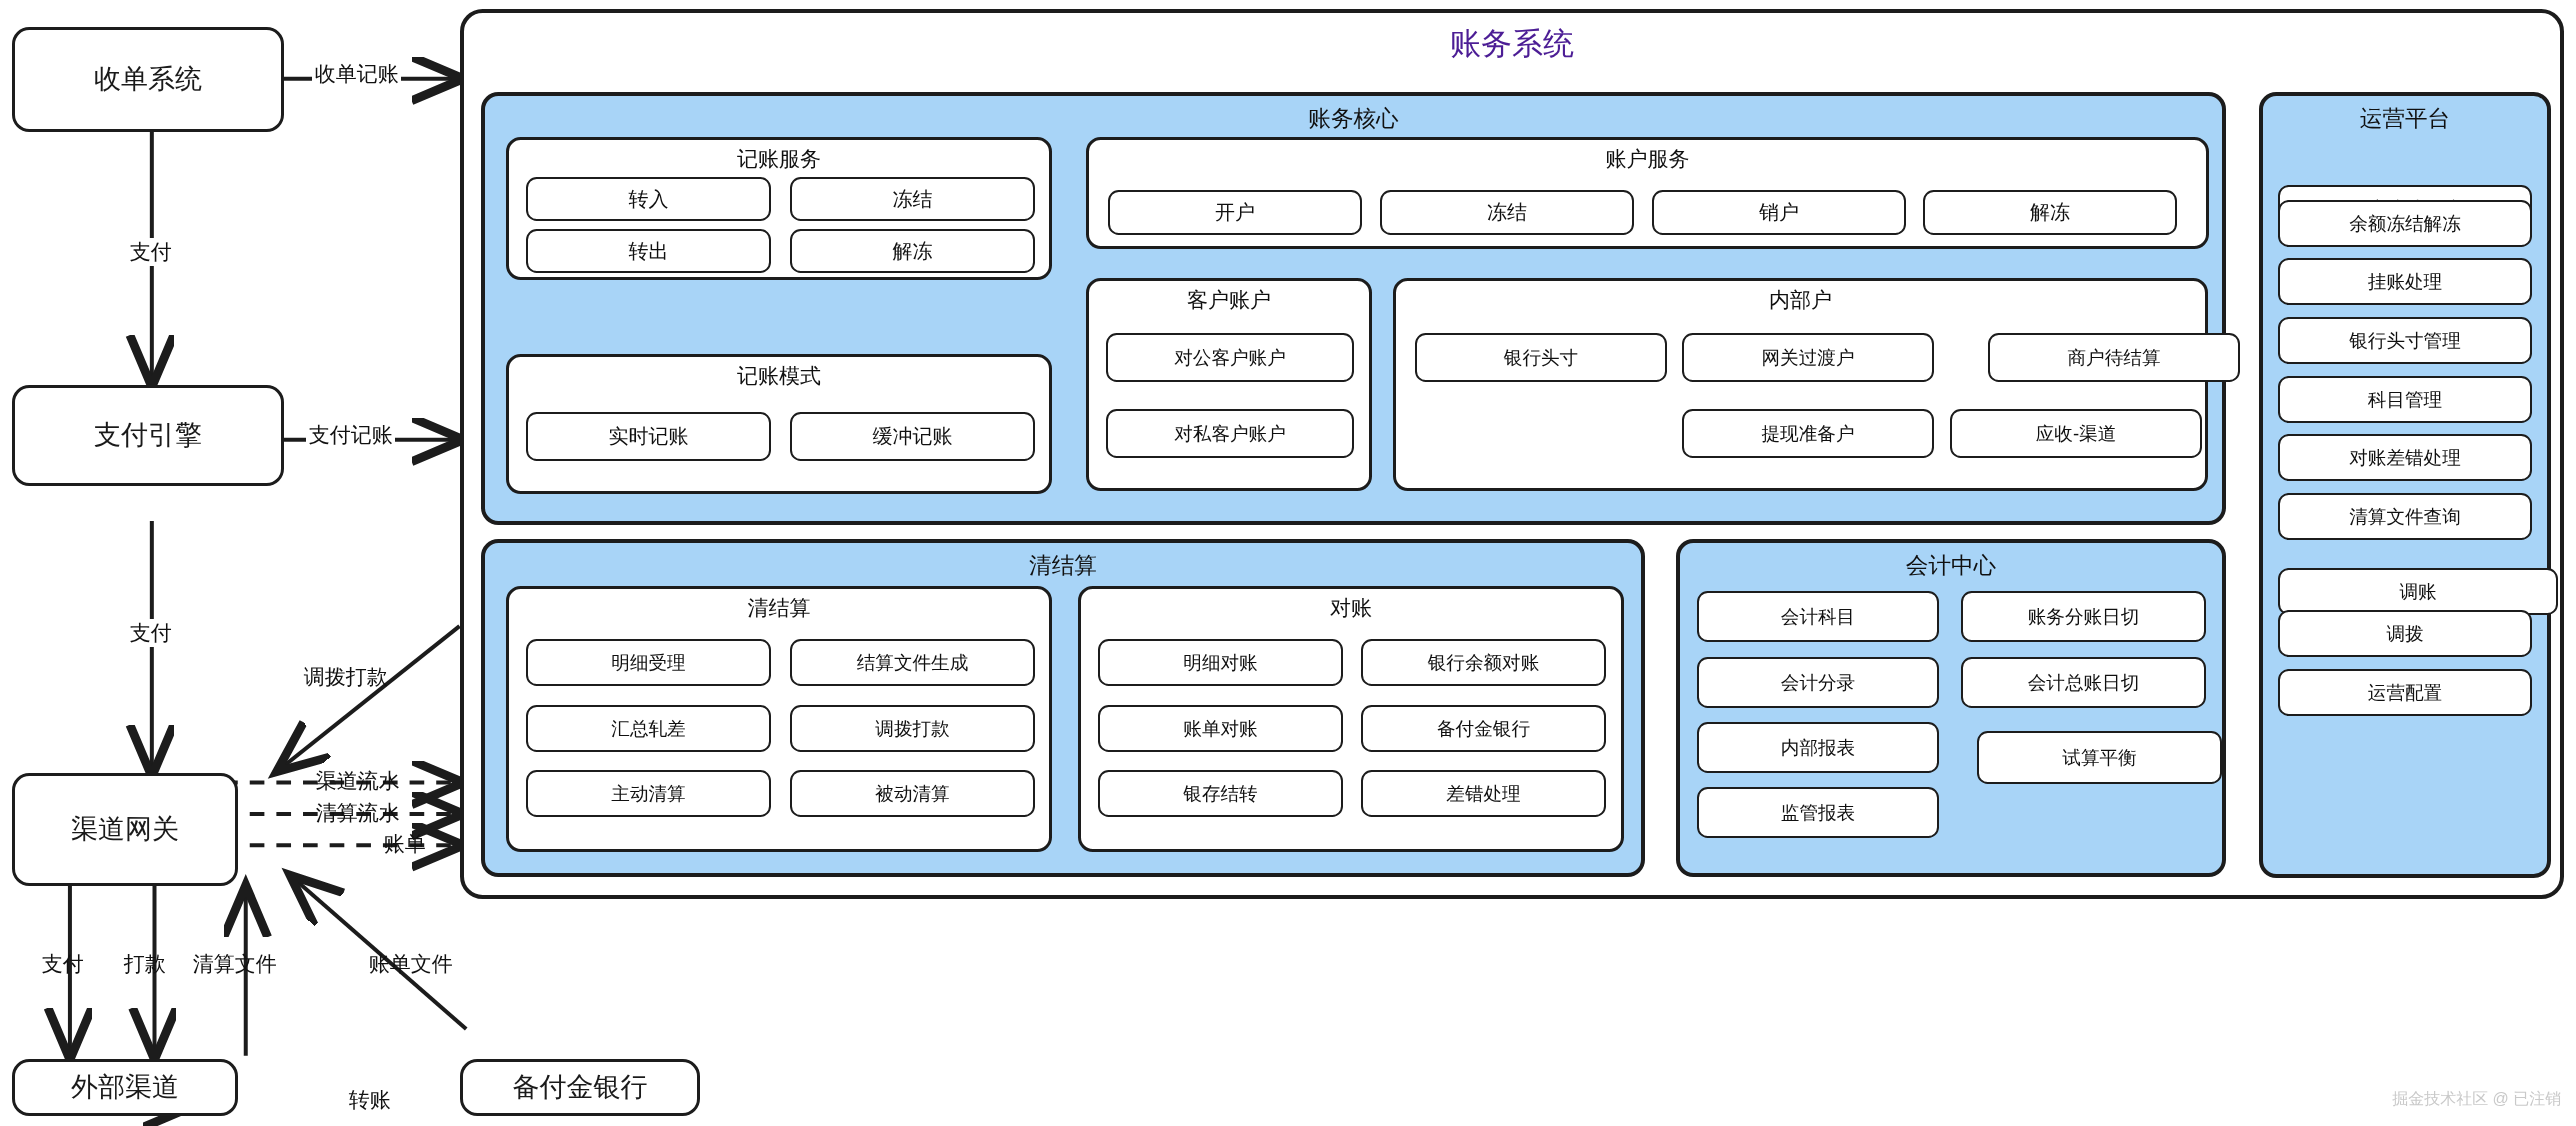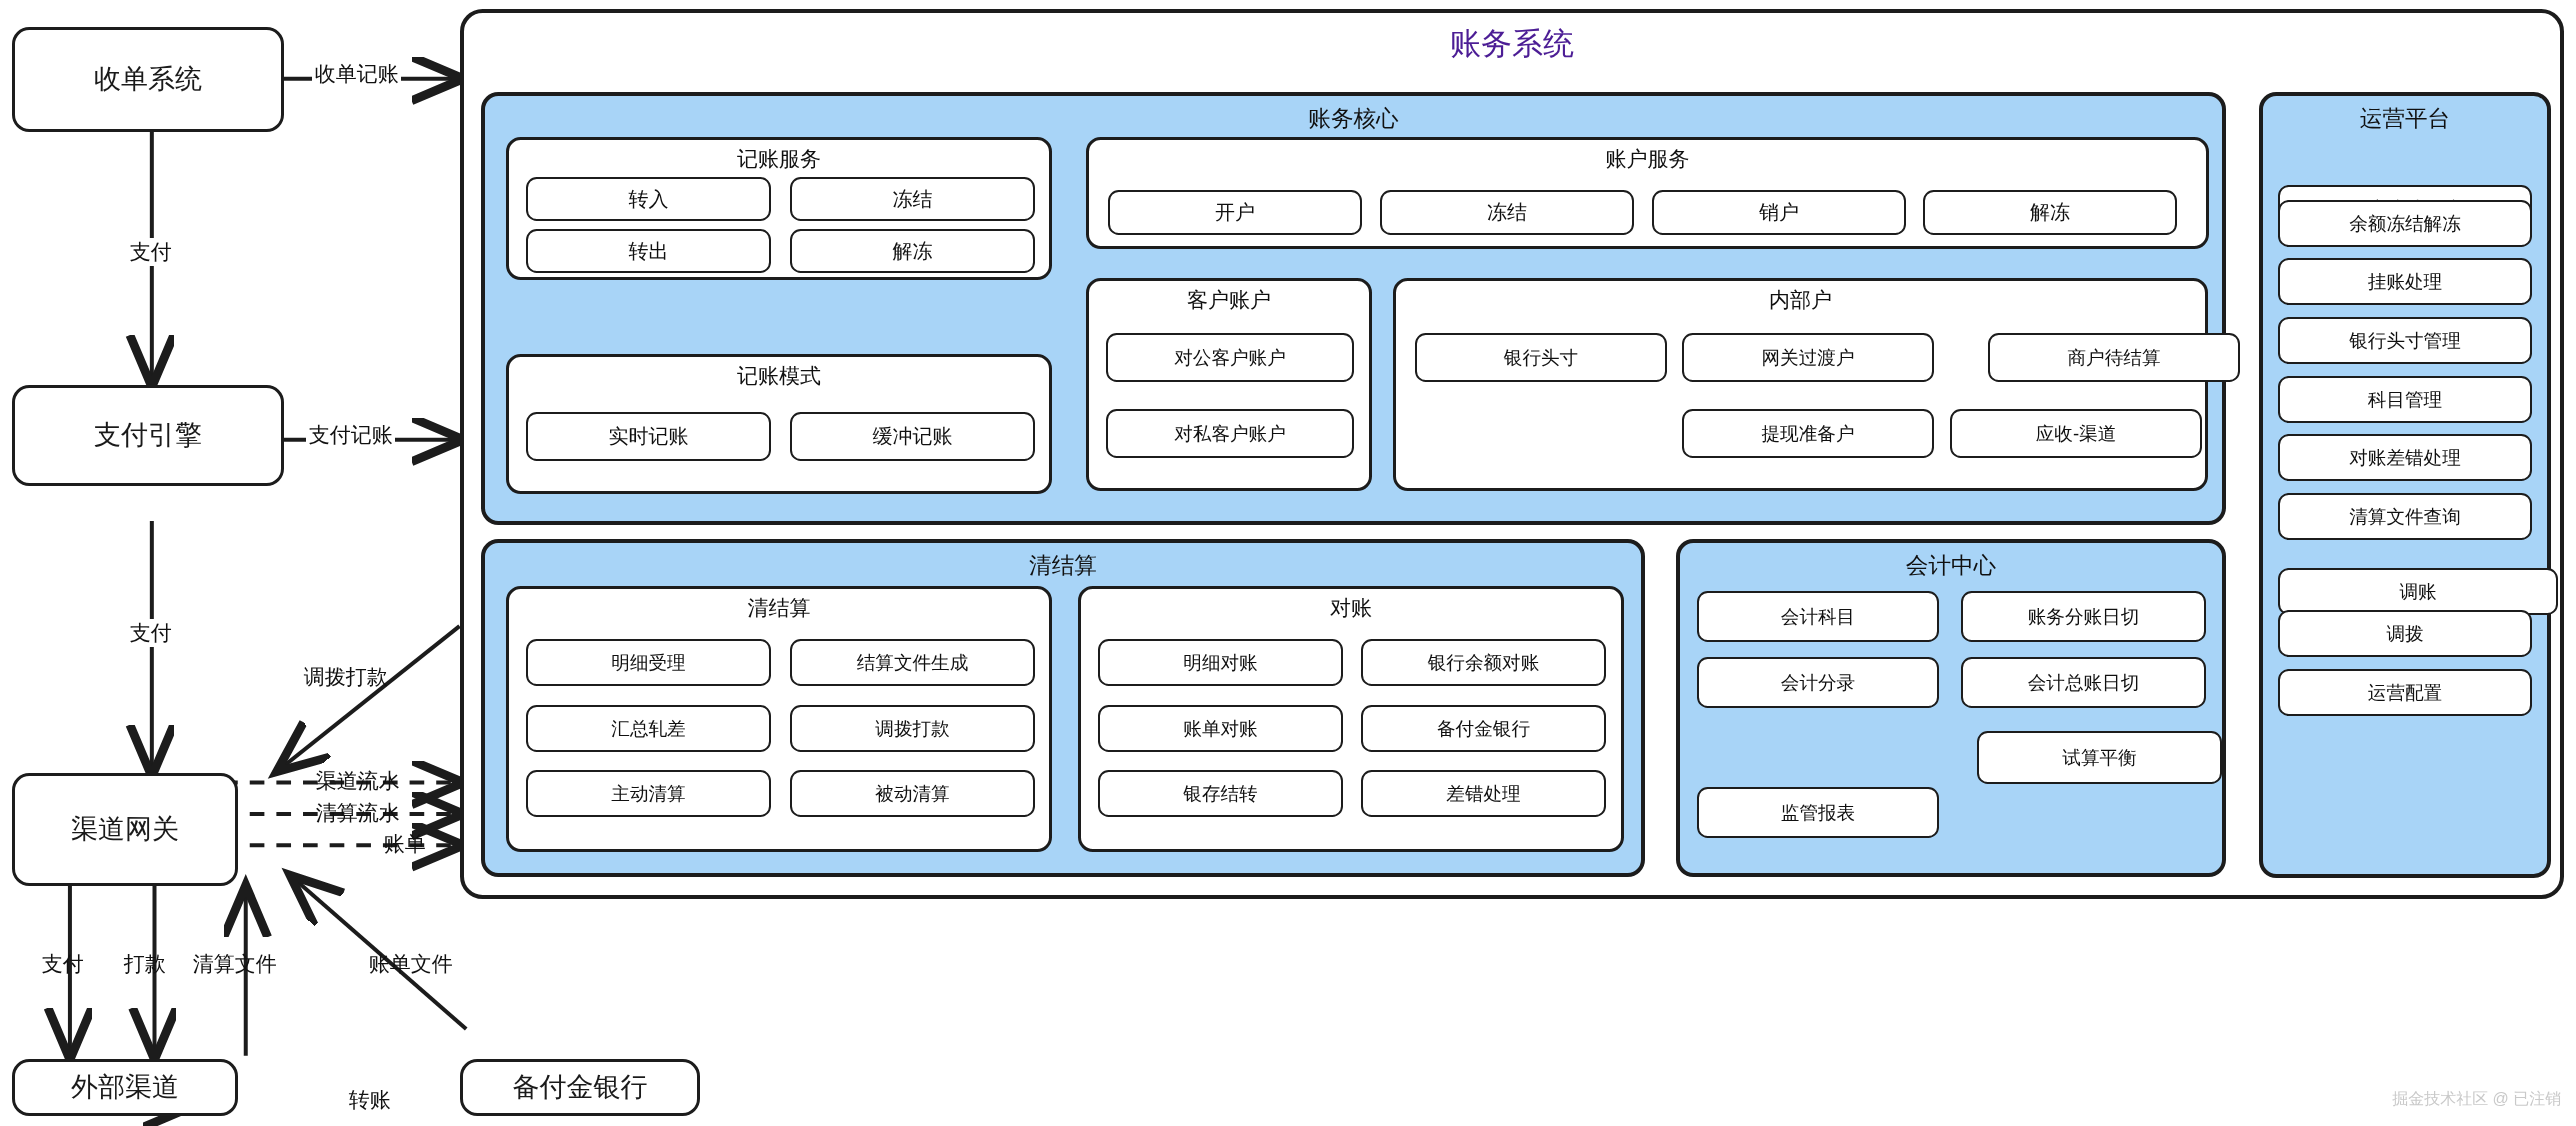--- a/index.html
+++ b/index.html
@@ -267,20 +267,21 @@
   <div class="chip sm" style="left:1098px;top:705px;width:245px;height:47px;">账单对账</div>
   <div class="chip sm" style="left:1361px;top:705px;width:245px;height:47px;">备付金银行</div>
   <div class="chip sm" style="left:1098px;top:770px;width:245px;height:47px;">银存结转</div>
   <div class="chip sm" style="left:1361px;top:770px;width:245px;height:47px;">差错处理</div>
 
   <div class="group" style="left:1676px;top:539px;width:550px;height:338px;">
     <div class="group-title">会计中心</div>
   </div>
   <div class="chip sm" style="left:1697px;top:591px;width:242px;height:51px;">会计科目</div>
   <div class="chip sm" style="left:1697px;top:657px;width:242px;height:51px;">会计分录</div>
+  <div class="chip sm" style="left:1697px;top:722px;width:242px;height:51px;">内部报表</div>
   <div class="chip sm" style="left:1697px;top:787px;width:242px;height:51px;">监管报表</div>
   <div class="chip sm" style="left:1961px;top:591px;width:245px;height:51px;">账务分账日切</div>
   <div class="chip sm" style="left:1961px;top:657px;width:245px;height:51px;">会计总账日切</div>
   <div class="chip sm" style="left:1961px;top:731px;width:245px;height:53px;margin-left:16px;">试算平衡</div>
 
   <div class="group" style="left:2259px;top:92px;width:292px;height:786px;">
     <div class="group-title">运营平台</div>
   </div>
   <div class="chip sm" style="left:2278px;top:141px;width:254px;height:47px;margin-top:44px;">账户冻结解冻</div>
   <div class="chip sm" style="left:2278px;top:200px;width:254px;height:47px;">余额冻结解冻</div>

